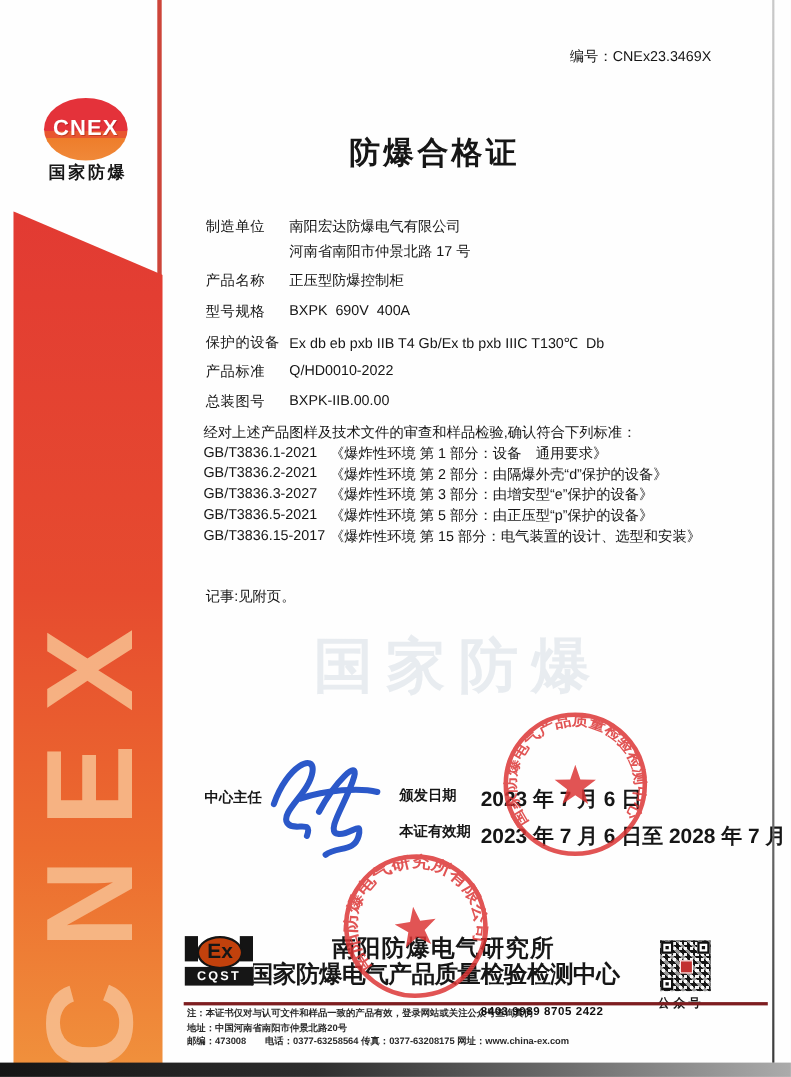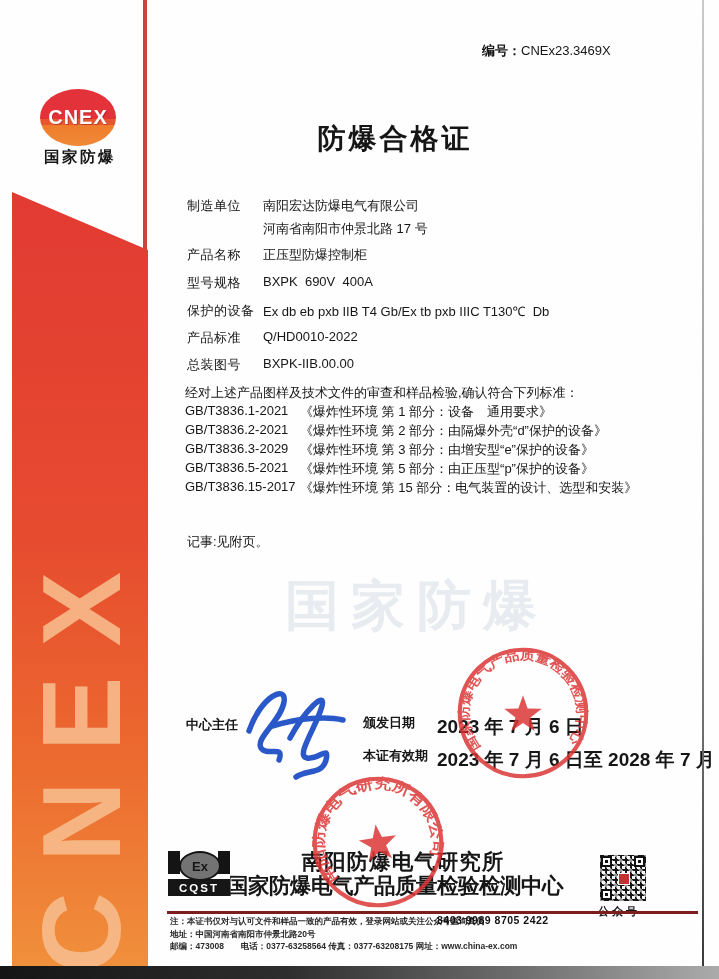--- a/index.html
+++ b/index.html
@@ -24,21 +24,21 @@
   }
   .logo-oval{
     left:40px;top:89px;width:76px;height:57px;border-radius:50%;
     background:linear-gradient(180deg,#e4323a 0%,#e4323a 52%,#e8562f 52%,#e8562f 64%,#ee7d2b 64%,#f08939 100%);
     display:flex;align-items:center;justify-content:center;
   }
   .logo-oval b{color:#fff;font-size:20px;letter-spacing:1px;text-shadow:1px 1px 0 rgba(120,10,10,.35);}
   .logo-caption{left:30px;top:147px;width:100px;text-align:center;font-size:15.5px;font-weight:700;letter-spacing:2.5px;}
   
   .cert-no{left:482px;top:42px;font-size:13px;white-space:pre;}
-  .cert-no b{font-weight:700;}
+  .cert-no b{font-weight:400;margin-left:36px;}
   .title{left:170px;top:120px;width:450px;text-align:center;font-size:28px;font-weight:900;letter-spacing:3px;}
   
   .f-label{font-size:13px;font-weight:500;letter-spacing:.5px;}
   .f-value{font-size:13px;white-space:pre;}
   
   .std{font-size:13px;white-space:pre;}
   
   .watermark{left:285px;top:570px;font-size:54px;font-weight:800;letter-spacing:12px;color:rgba(203,211,221,0.42);}
   
   .sig-label{font-size:13px;font-weight:600;}
@@ -46,21 +46,21 @@
   
   .stamp{opacity:.84;pointer-events:none;}
   
   .org1{left:173px;top:847px;width:460px;text-align:center;font-size:21.5px;font-weight:800;letter-spacing:1px;}
   .org2{left:145px;top:871px;width:500px;text-align:center;font-size:21.5px;font-weight:800;letter-spacing:-.5px;}
   .ex-mark{left:168px;top:851px;width:62px;height:45px;}
   .ex-top{position:absolute;left:0;top:0;width:62px;height:28px;background:#fff;}
   .ex-top .blk{position:absolute;top:0;width:12px;height:23px;background:#141414;}
   .ex-top .blk.l{left:0;} .ex-top .blk.r{right:0;}
   .ex-oval{position:absolute;left:11px;top:0;width:38px;height:26px;border:2.5px solid #141414;border-radius:50%;
-    background:#737373;display:flex;align-items:center;justify-content:center;font-size:13px;font-weight:800;}
+    background:#c2410c;display:flex;align-items:center;justify-content:center;font-size:19px;font-weight:800;}
   .cqst{position:absolute;left:0;top:28px;width:62px;height:17px;background:#161616;color:#fff;
     display:flex;align-items:center;justify-content:center;font-size:11.5px;font-weight:700;letter-spacing:2px;}
   .qr{
     left:600px;top:855px;width:46px;height:46px;background:#f7f7f7;
     background-image:
       repeating-linear-gradient(45deg,rgba(255,255,255,.55) 0 3px,transparent 3px 7px),
       repeating-linear-gradient(0deg,#161616 0 2px,transparent 2px 5px),
       repeating-linear-gradient(90deg,#161616 0 2px,#f5f5f5 2px 5px);
   }
   .qr .f{position:absolute;width:11px;height:11px;background:#101010;
@@ -114,21 +114,21 @@
   <span class="abs f-value" style="left:263px;top:329px">Q/HD0010-2022</span>
 
   <span class="abs f-label" style="left:187px;top:356px">总装图号</span>
   <span class="abs f-value" style="left:263px;top:356px">BXPK-IIB.00.00</span>
 
   <span class="abs std" style="left:185px;top:384px">经对上述产品图样及技术文件的审查和样品检验,确认符合下列标准：</span>
   <span class="abs std" style="left:185px;top:403px">GB/T3836.1-2021</span>
   <span class="abs std" style="left:300px;top:403px">《爆炸性环境 第 1 部分：设备　通用要求》</span>
   <span class="abs std" style="left:185px;top:422px">GB/T3836.2-2021</span>
   <span class="abs std" style="left:300px;top:422px">《爆炸性环境 第 2 部分：由隔爆外壳“d”保护的设备》</span>
-  <span class="abs std" style="left:185px;top:441px">GB/T3836.3-2029</span>
+  <span class="abs std" style="left:185px;top:441px">GB/T3836.3-2027</span>
   <span class="abs std" style="left:300px;top:441px">《爆炸性环境 第 3 部分：由增安型“e”保护的设备》</span>
   <span class="abs std" style="left:185px;top:460px">GB/T3836.5-2021</span>
   <span class="abs std" style="left:300px;top:460px">《爆炸性环境 第 5 部分：由正压型“p”保护的设备》</span>
   <span class="abs std" style="left:185px;top:479px">GB/T3836.15-2017</span>
   <span class="abs std" style="left:300px;top:479px">《爆炸性环境 第 15 部分：电气装置的设计、选型和安装》</span>
 
   <span class="abs f-value" style="left:187px;top:533px">记事:见附页。</span>
 
   <span class="abs sig-label" style="left:186px;top:716px">中心主任</span>
   <svg class="abs" style="left:233px;top:676px" width="120" height="106" viewBox="0 0 120 106">

